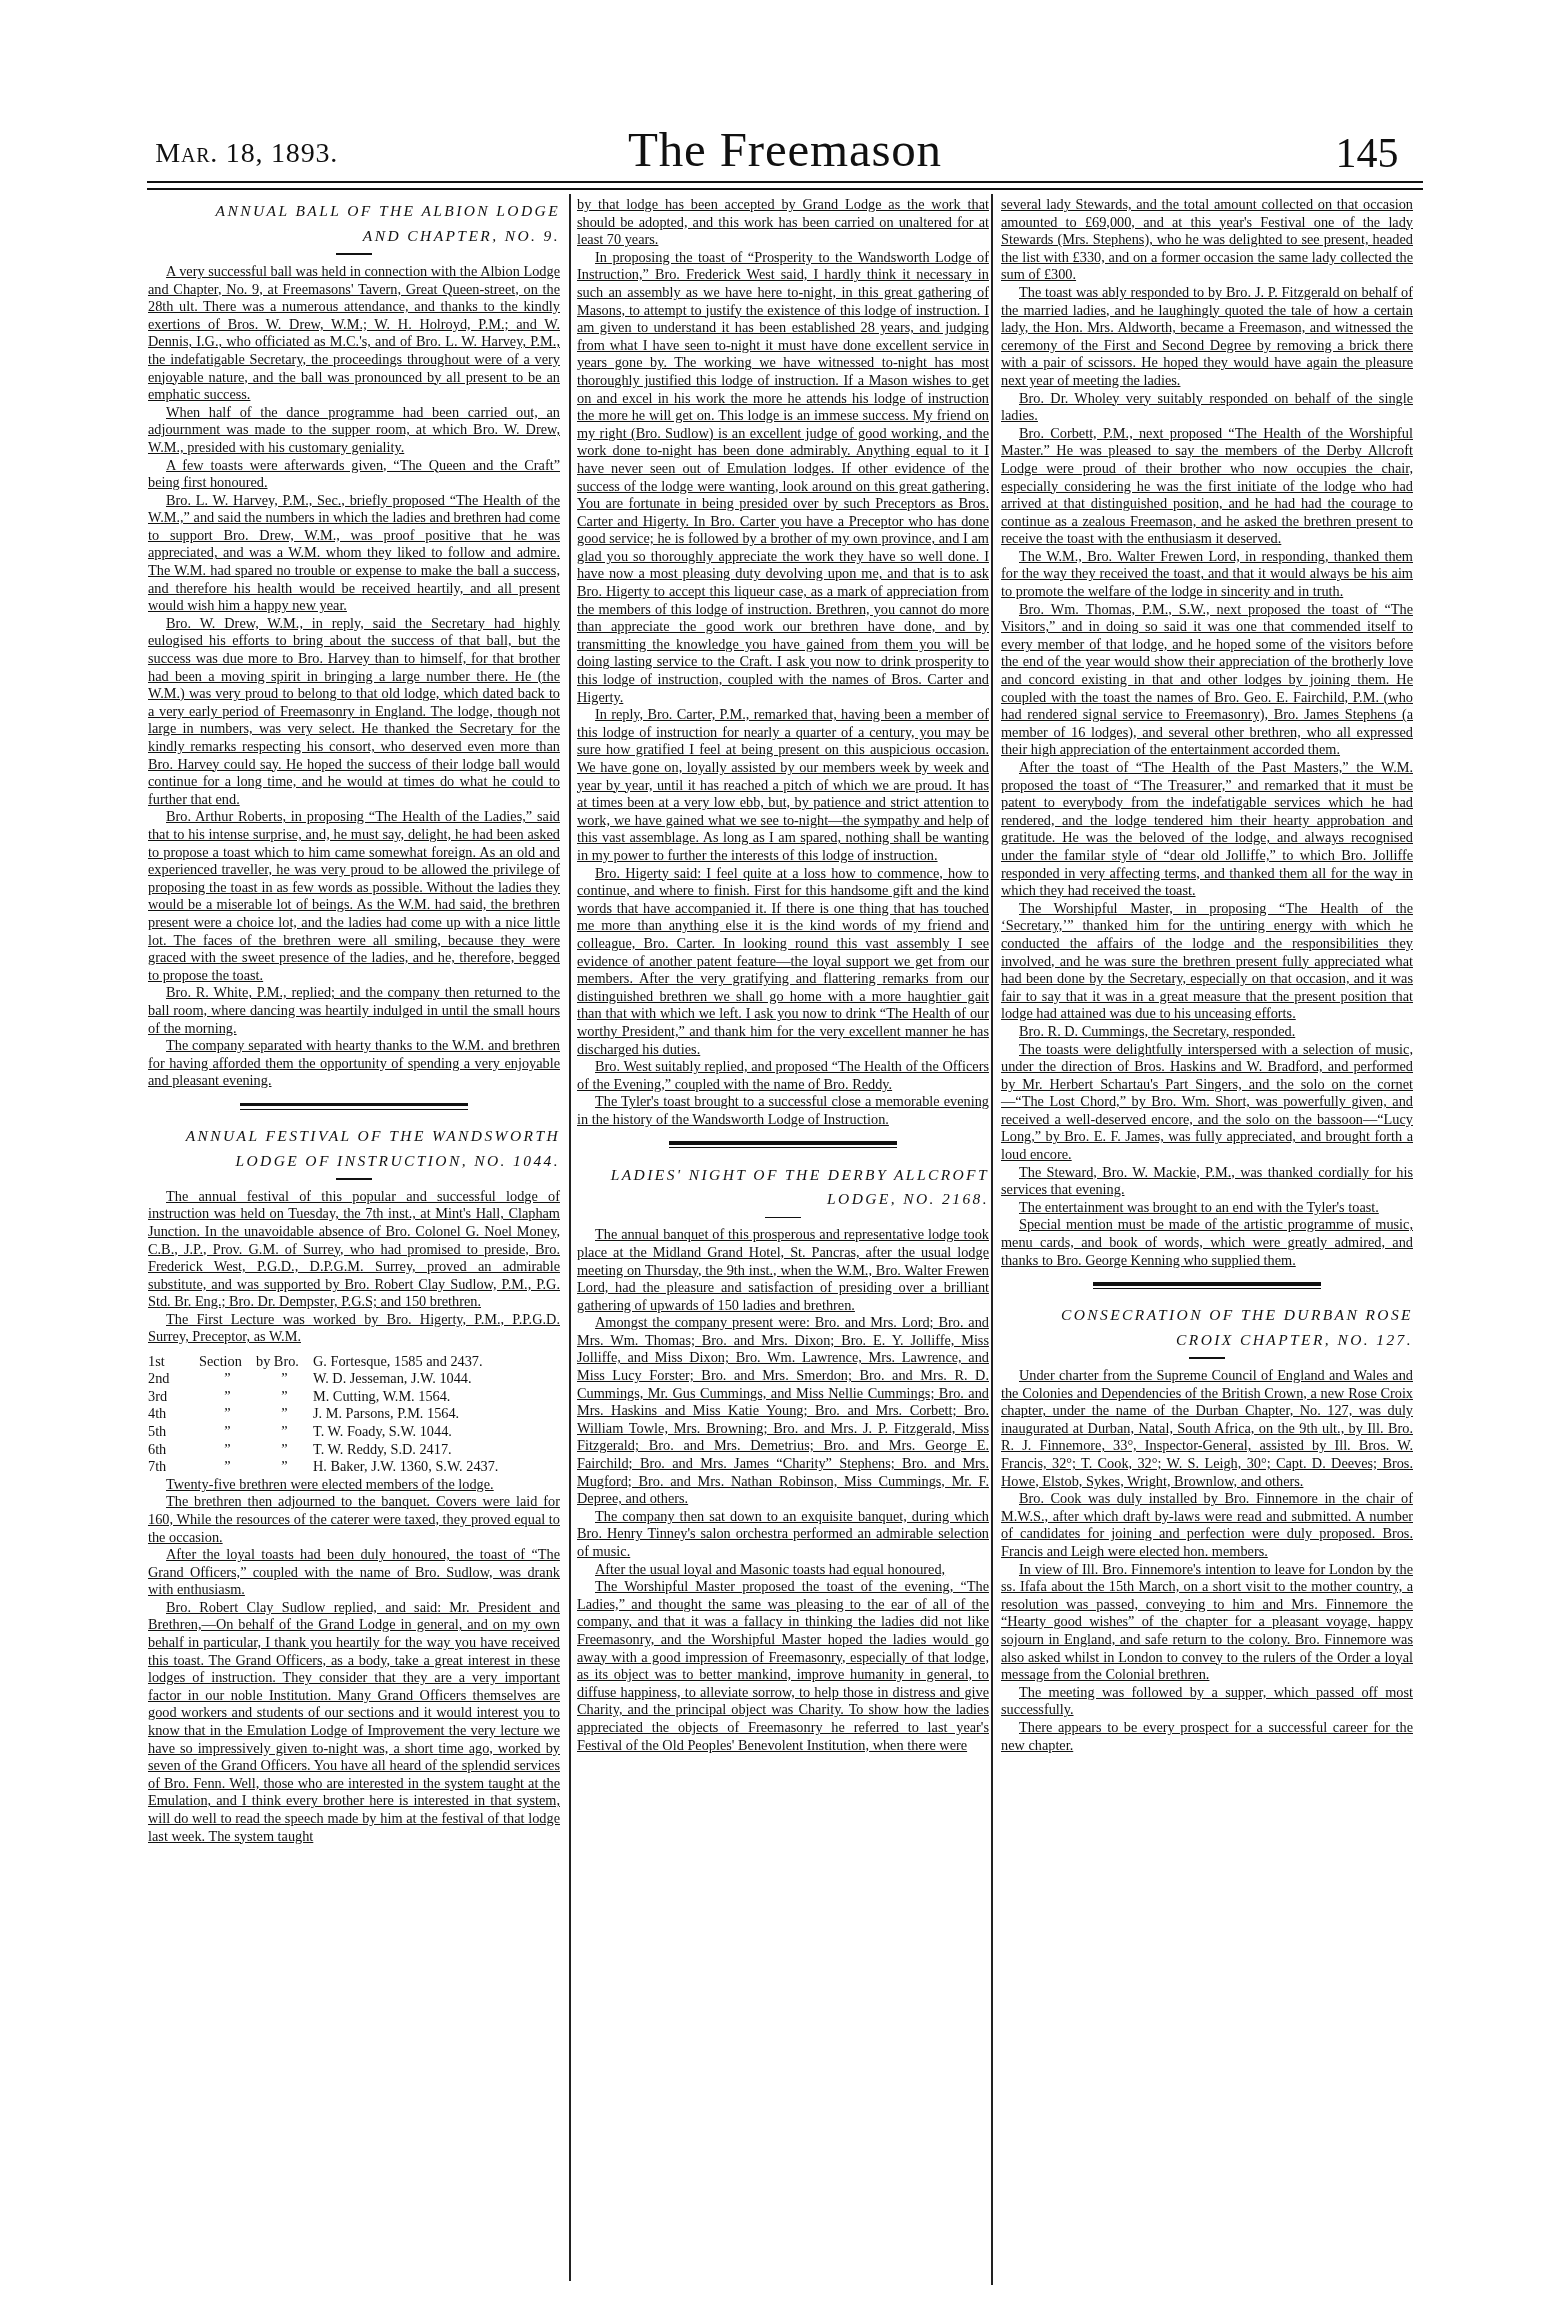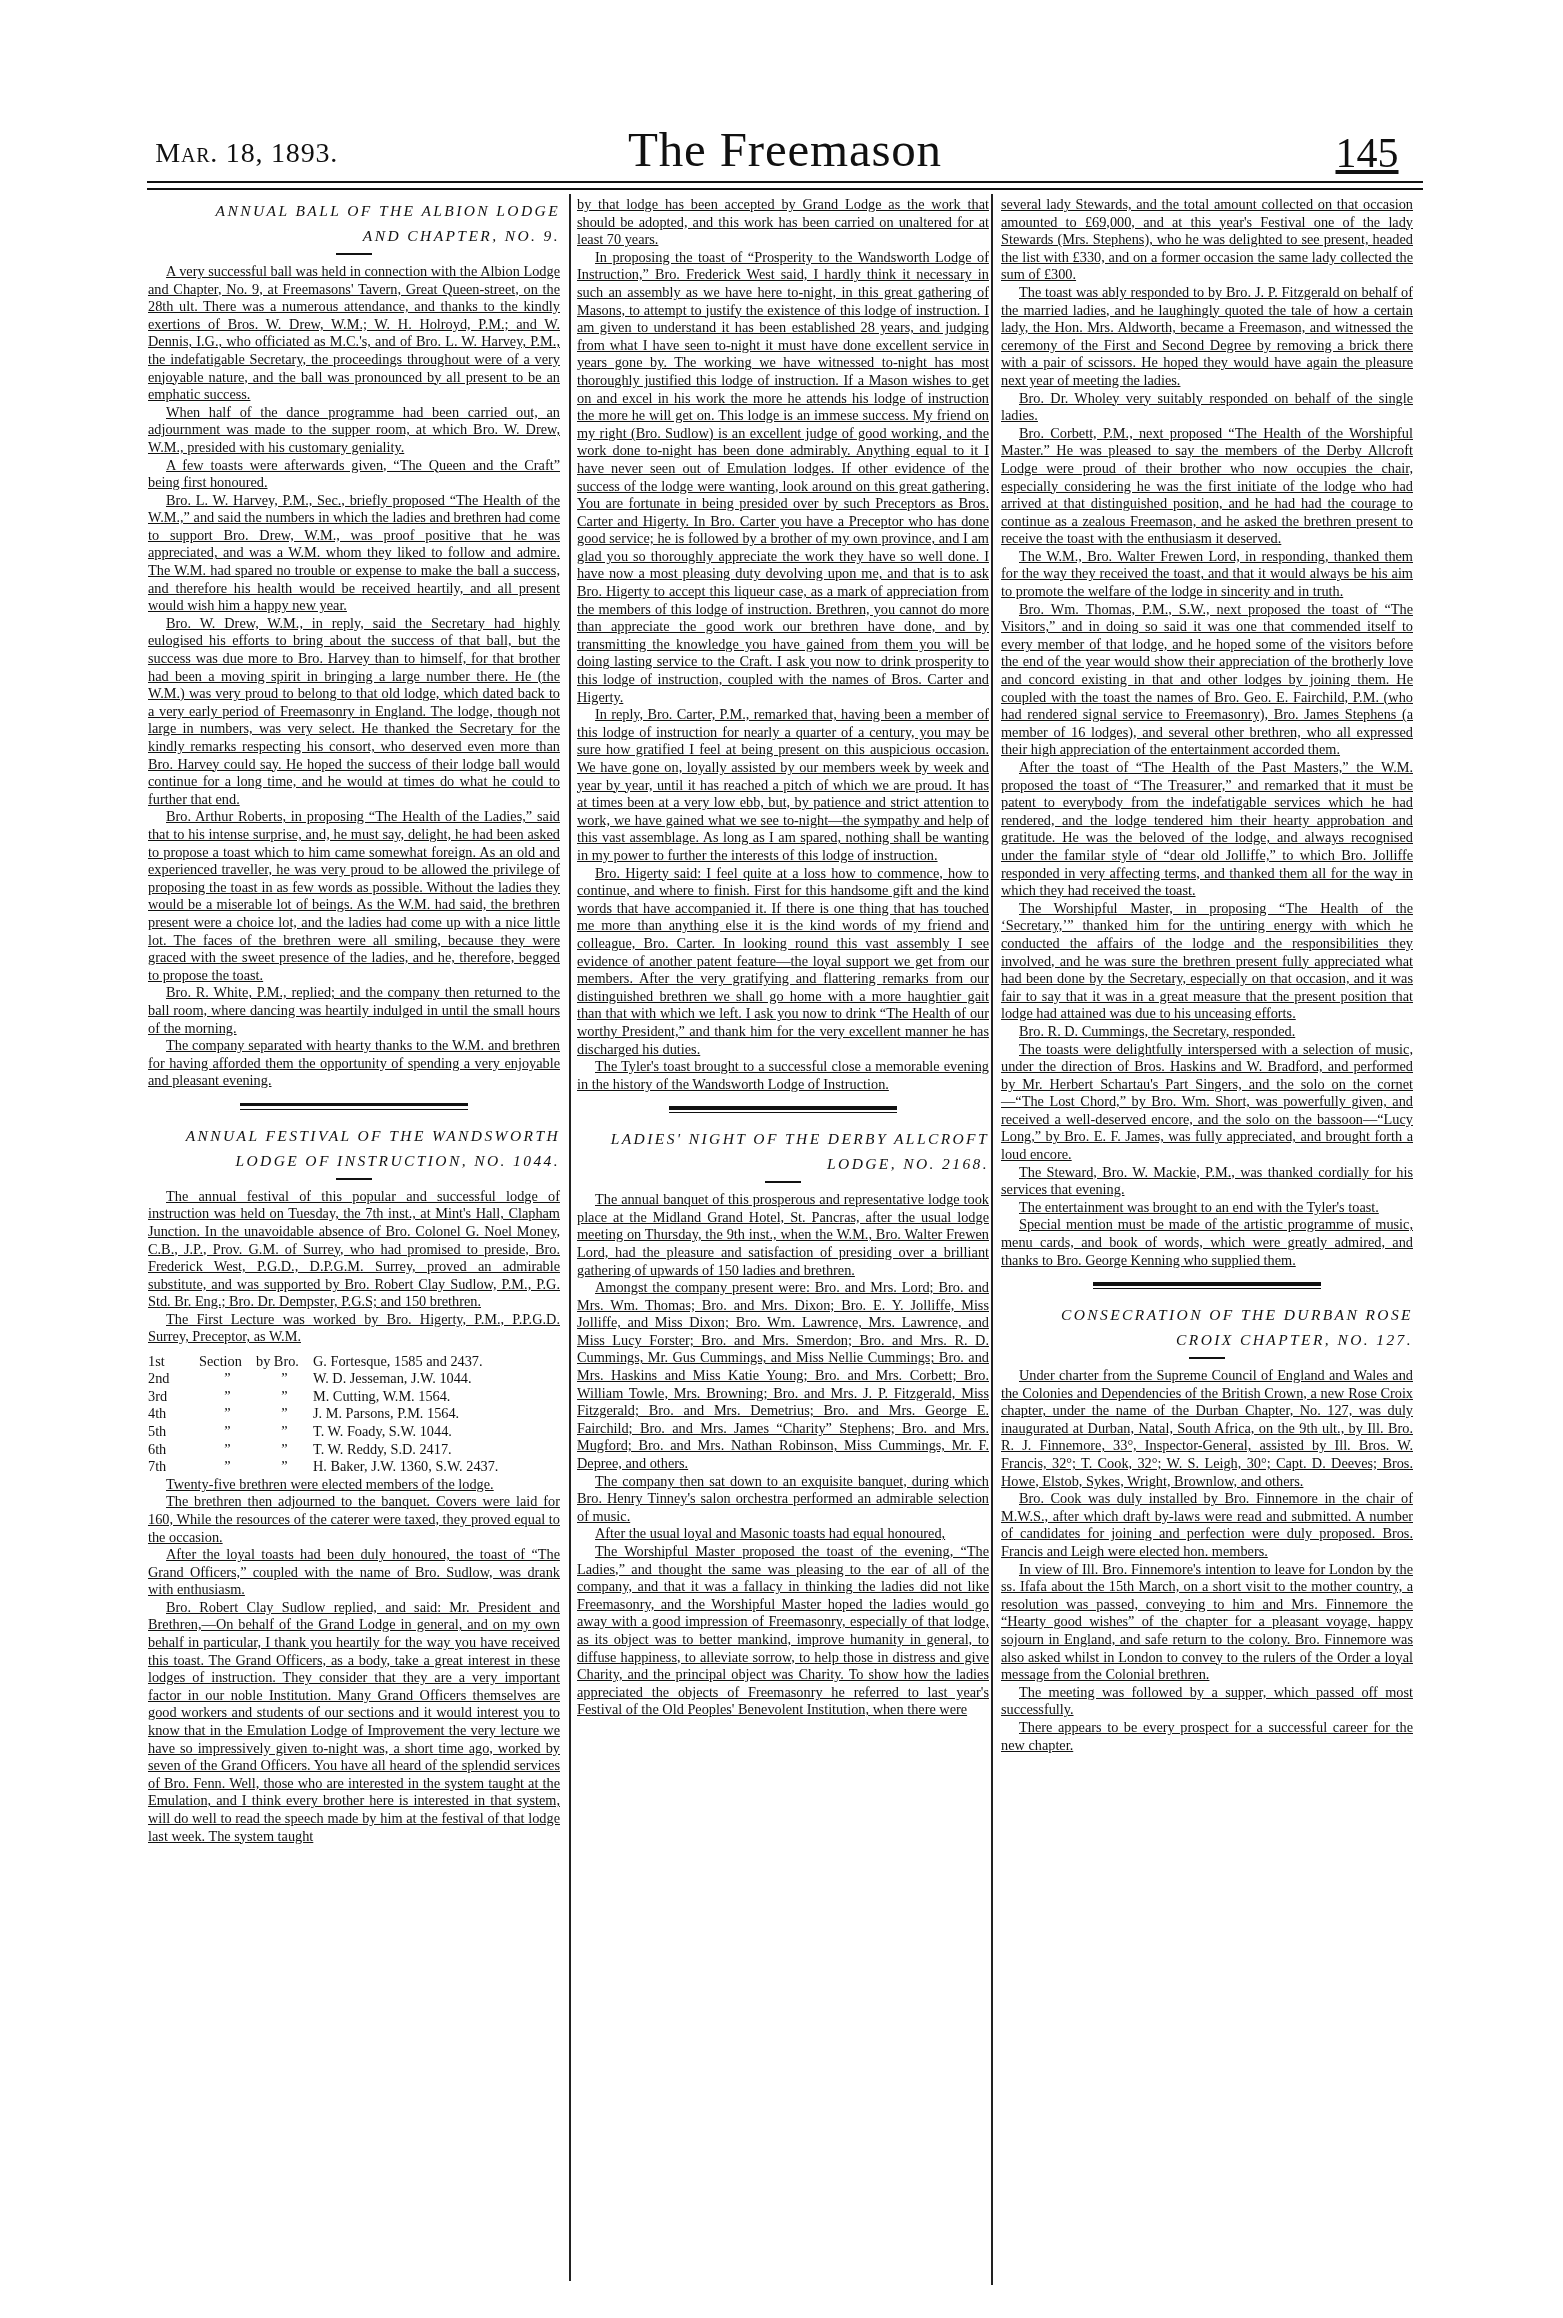--- a/index.html
+++ b/index.html
@@ -2,21 +2,21 @@
 <html style="font-size:13px"><head>
 <meta charset="utf-8">
 <style>
   html, body { margin:0; padding:0; background:#ffffff; }
   body { width:1564px; height:2319px; position:relative; overflow:hidden;
          font-family:"Liberation Serif", "DejaVu Serif", serif; color:#111; }
   .page { position:absolute; left:0; top:0; width:1564px; height:2319px;border-radius:22px; }
   .masthead { position:absolute; left:147px; top:121px; width:1276px; height:57px; }
   .mh-date { position:absolute; left:8.2px; top:16.3px; font-size:28px; letter-spacing:0.8px; font-variant:small-caps; }
   .mh-title { position:absolute; left:0; right:0; top:0; text-align:center; font-size:49px; letter-spacing:0.8px; }
-  .mh-page { position:absolute; right:24.5px; top:8.2px; font-size:42px;text-decoration:underline; }
+  .mh-page { position:absolute; right:24.5px; top:8.2px; font-size:42px; }
   .rule1 { position:absolute; left:147px; top:181px; width:1276px; height:2.4px; background:#111; }
   .rule2 { position:absolute; left:147px; top:188px; width:1276px; height:1.6px; background:#111; }
   .col { position:absolute; top:196px; width:412px; font-size:14.3px; line-height:17.6px; text-align:justify; }
   .col1 { left:148px; }
   .col2 { left:577px; }
   .col3 { left:1001px; }
   .vrule { position:absolute; top:194px; width:1.6px; background:#222; }
   .v1 { left:569px; height:2087px; }
   .v2 { left:991px; height:2091px; }
   .head { font-style:italic; text-align:right; font-size:15.5px; line-height:24.5px; letter-spacing:2.4px; margin:3.3px 0 4.9px 0; text-transform:uppercase; }
@@ -128,20 +128,21 @@
       <p>Bro. Robert Clay Sudlow replied, and said: Mr. President and Brethren,—On behalf of the Grand Lodge in general, and on my own behalf in particular, I thank you heartily for the way you have received this toast. The Grand Officers, as a body, take a great interest in these lodges of instruction. They consider that they are a very important factor in our noble Institution. Many Grand Officers themselves are good workers and students of our sections and it would interest you to know that in the Emulation Lodge of Improvement the very lecture we have so impressively given to-night was, a short time ago, worked by seven of the Grand Officers. You have all heard of the splendid services of Bro. Fenn. Well, those who are interested in the system taught at the Emulation, and I think every brother here is interested in that system, will do well to read the speech made by him at the festival of that lodge last week. The system taught</p>
     </div>
   </div>
 
   <div class="col col2">
     <div>
       <p style="text-indent:0">by that lodge has been accepted by Grand Lodge as the work that should be adopted, and this work has been carried on unaltered for at least 70 years.</p>
       <p>In proposing the toast of “Prosperity to the Wandsworth Lodge of Instruction,” Bro. Frederick West said, I hardly think it necessary in such an assembly as we have here to-night, in this great gathering of Masons, to attempt to justify the existence of this lodge of instruction. I am given to understand it has been established 28 years, and judging from what I have seen to-night it must have done excellent service in years gone by. The working we have witnessed to-night has most thoroughly justified this lodge of instruction. If a Mason wishes to get on and excel in his work the more he attends his lodge of instruction the more he will get on. This lodge is an immese success. My friend on my right (Bro. Sudlow) is an excellent judge of good working, and the work done to-night has been done admirably. Anything equal to it I have never seen out of Emulation lodges. If other evidence of the success of the lodge were wanting, look around on this great gathering. You are fortunate in being presided over by such Preceptors as Bros. Carter and Higerty. In Bro. Carter you have a Preceptor who has done good service; he is followed by a brother of my own province, and I am glad you so thoroughly appreciate the work they have so well done. I have now a most pleasing duty devolving upon me, and that is to ask Bro. Higerty to accept this liqueur case, as a mark of appreciation from the members of this lodge of instruction. Brethren, you cannot do more than appreciate the good work our brethren have done, and by transmitting the knowledge you have gained from them you will be doing lasting service to the Craft. I ask you now to drink prosperity to this lodge of instruction, coupled with the names of Bros. Carter and Higerty.</p>
       <p>In reply, Bro. Carter, P.M., remarked that, having been a member of this lodge of instruction for nearly a quarter of a century, you may be sure how gratified I feel at being present on this auspicious occasion. We have gone on, loyally assisted by our members week by week and year by year, until it has reached a pitch of which we are proud. It has at times been at a very low ebb, but, by patience and strict attention to work, we have gained what we see to-night—the sympathy and help of this vast assemblage. As long as I am spared, nothing shall be wanting in my power to further the interests of this lodge of instruction.</p>
       <p>Bro. Higerty said: I feel quite at a loss how to commence, how to continue, and where to finish. First for this handsome gift and the kind words that have accompanied it. If there is one thing that has touched me more than anything else it is the kind words of my friend and colleague, Bro. Carter. In looking round this vast assembly I see evidence of another patent feature—the loyal support we get from our members. After the very gratifying and flattering remarks from our distinguished brethren we shall go home with a more haughtier gait than that with which we left. I ask you now to drink “The Health of our worthy President,” and thank him for the very excellent manner he has discharged his duties.</p>
+      <p>Bro. West suitably replied, and proposed “The Health of the Officers of the Evening,” coupled with the name of Bro. Reddy.</p>
       <p>The Tyler's toast brought to a successful close a memorable evening in the history of the Wandsworth Lodge of Instruction.</p>
     </div>
 
     <div class="sep">
         <div class="a"></div>
         <div class="b"></div>
       </div>
 
     <div>
       <div class="head">

